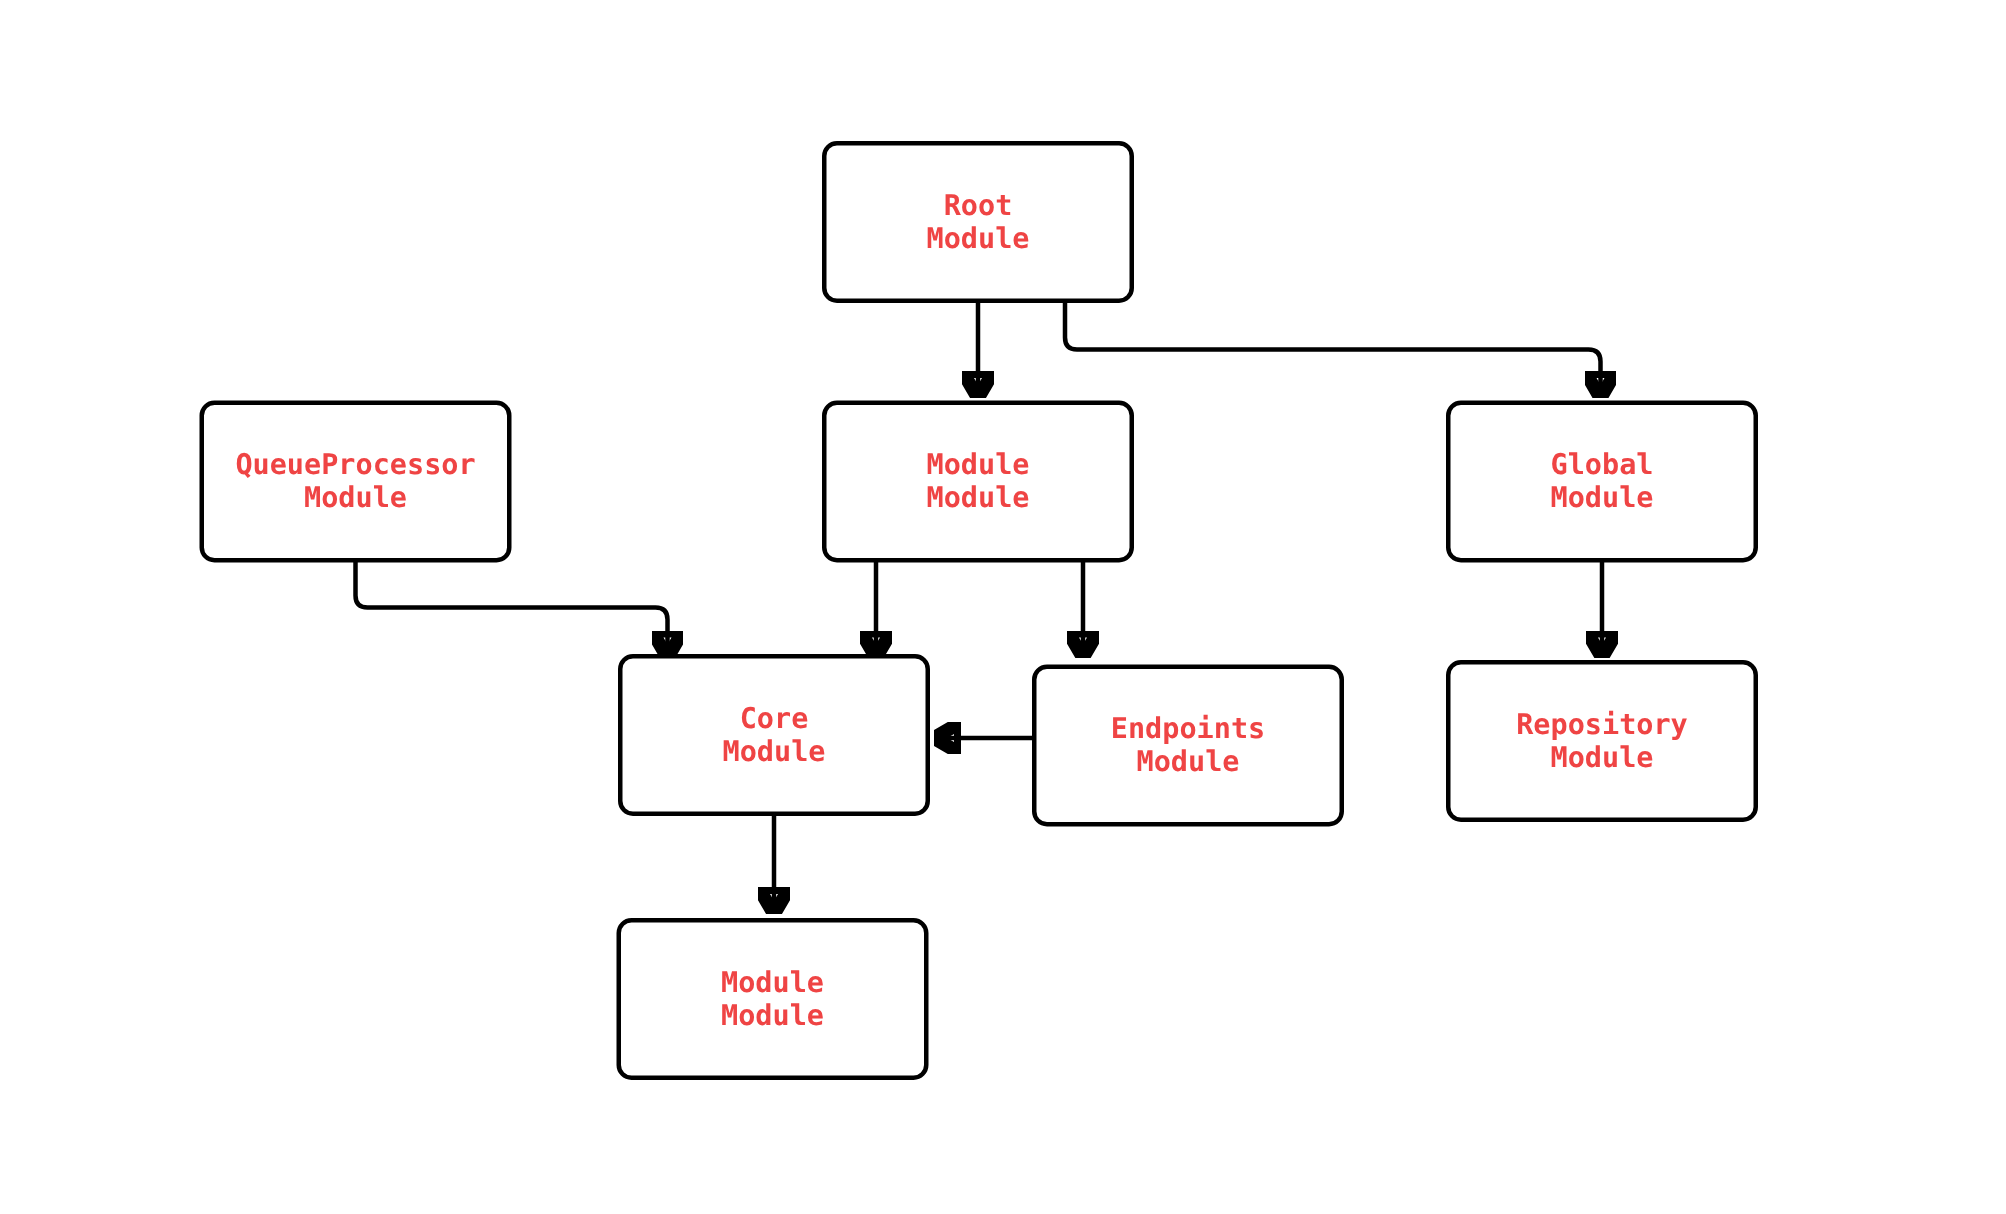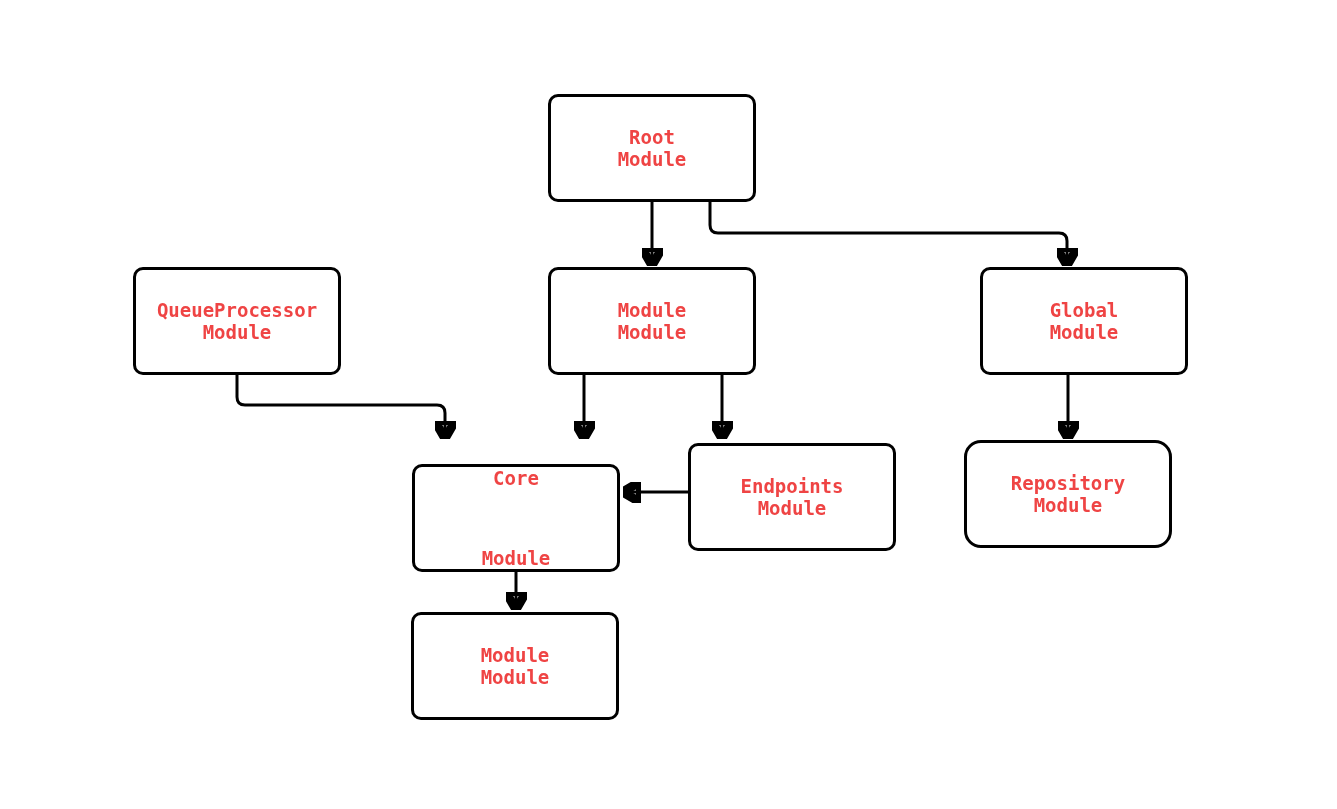--- a/index.html
+++ b/index.html
@@ -41,24 +41,24 @@
     justify-content: center;
     text-align: center;
     font-size: 19px;
     font-weight: 700;
     line-height: 22px;
     color: #ef4444;
   }
   .node-root        { left: 548px; top: 94px;  }
   .node-queueproc   { left: 133px; top: 267px; }
   .node-server      { left: 548px; top: 267px; }
-  .node-global      { left: 964px; top: 267px; margin-left: 16px; }
-  .node-core        { left: 412px; top: 464px; justify-content: space-between; }
+  .node-global      { left: 964px; top: 267px; }
+  .node-core        { left: 412px; top: 436px; }
   .node-endpoints   { left: 688px; top: 443px; }
-  .node-repository  { left: 964px; top: 440px; border-radius: 17px; }
+  .node-repository  { left: 964px; top: 440px; }
   .node-queue       { left: 411px; top: 612px; }
 </style>
 </head>
 <body>
 
 <div class="canvas">
 
   <svg class="edges" viewBox="0 0 1337 809" xmlns="http://www.w3.org/2000/svg">
     <defs>
       <marker id="arrowhead" viewBox="0 0 6 7" markerWidth="6" markerHeight="7" refX="5.5" refY="3.5" orient="auto">

